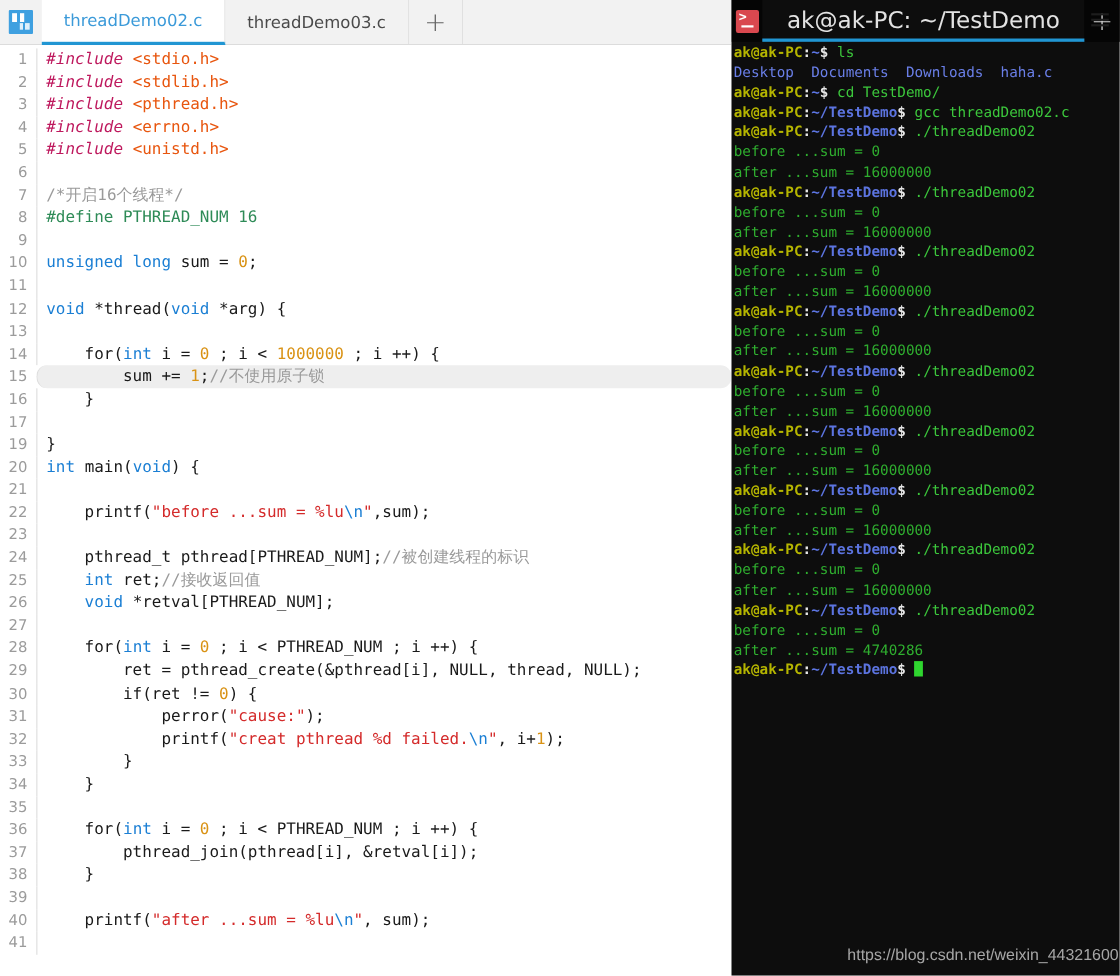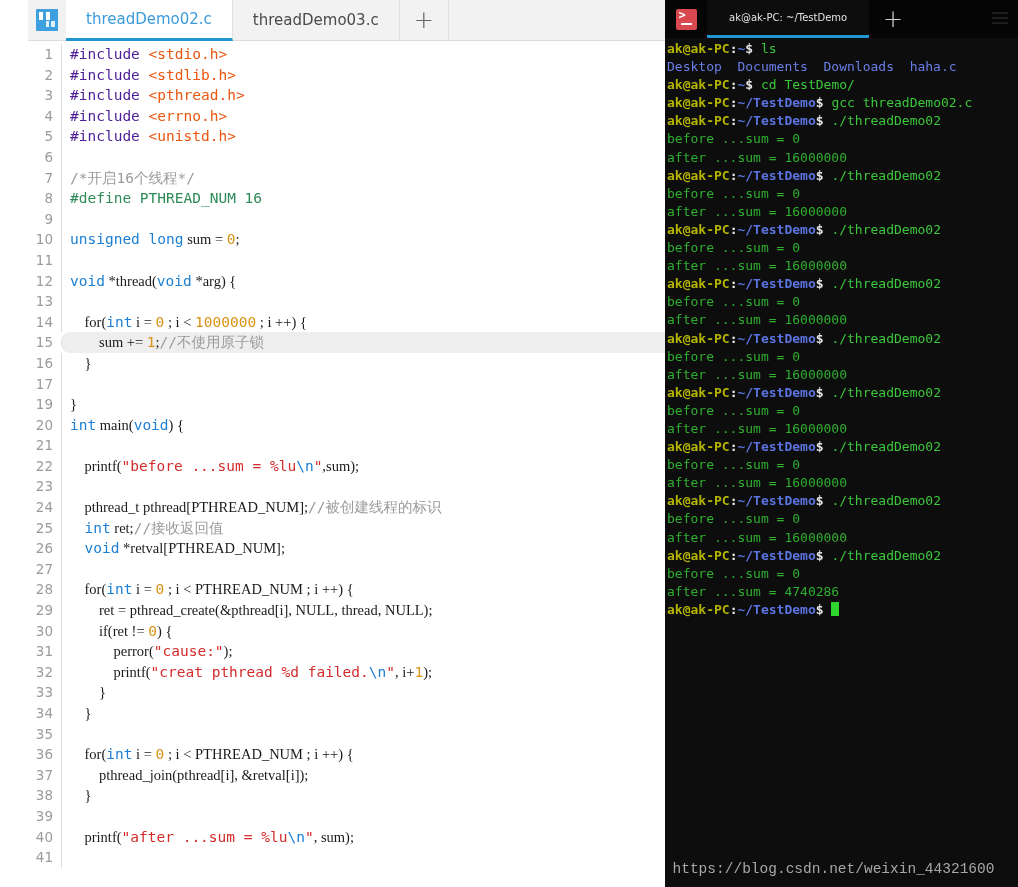--- a/index.html
+++ b/index.html
@@ -20,21 +20,20 @@
   }
 
   
   #editor {
     position: absolute;
     left: 0; top: 0;
     width: 665px;
     height: 887px;
     background: #ffffff;
     overflow: hidden;
-    margin-left: 28px;
   }
   .ed-tabbar {
     position: relative;
     height: 40px;
     background: #f2f2f2;
     border-bottom: 1px solid #dcdcdc;
     display: flex;
     align-items: stretch;
   }
   .ed-appicon {
@@ -132,29 +131,29 @@
   }
   .ln-text {
     flex: 1;
     border-left: 1px solid #dddddd;
     padding-left: 8px;
     box-sizing: border-box;
     color: #1a1a1a;
     overflow: hidden;
   }
   
-  .t-pre  { color: #4c1d95; }
+  .t-pre  { color: #be185d; font-style: italic; }
   .t-inc  { color: #e8560f; }
   .t-kw   { color: #1b7fd4; }
   .t-num  { color: #d99214; }
   .t-str  { color: #d42b2b; }
   .t-esc  { color: #1b7fd4; }
   .t-cmt  { color: #9a9a9a; }
   .t-def  { color: #2e8b57; }
-  .t-pln  { color: #1a1a1a; font-family: Liberation Serif, serif; }
+  .t-pln  { color: #1a1a1a; }
 
   
   #terminal {
     position: absolute;
     left: 665px; top: 0;
     width: 353px;
     height: 887px;
     background: #0d0d0d;
     overflow: hidden;
   }
@@ -190,21 +189,21 @@
     content: "";
     position: absolute;
     left: 5px; bottom: 5px;
     width: 11px; height: 2px;
     background: #ffffff;
   }
   .tm-tab {
     padding: 0 22px;
     display: flex;
     align-items: center;
-    font-size: 10px;
+    font-size: 21px;
     color: #e3e3e3;
     background: #0d0d0d;
     border-bottom: 3px solid #2196d3;
     white-space: nowrap;
   }
   .tm-newtab {
     width: 48px;
     display: flex;
     align-items: center;
     justify-content: center;
@@ -253,26 +252,26 @@
   .c-dir  { color: #6a7fe8; }
   .cursor {
     display: inline-block;
     width: 8px;
     height: 14px;
     background: #2fd62f;
     vertical-align: -2px;
   }
   .watermark {
     position: absolute;
-    left: 0; right: 16px;
+    left: 0; right: 1px;
     bottom: 10px;
-    text-align: center;
+    text-align: right;
     color: #c8c8c8;
     font-size: 14.5px;
-    font-family: Liberation Mono, monospace;
+    font-family: Liberation Sans, sans-serif;
     opacity: 0.82;
   }
 </style>
 </head>
 <body>
 
 <div id="app">
 
   <div id="editor">
 

